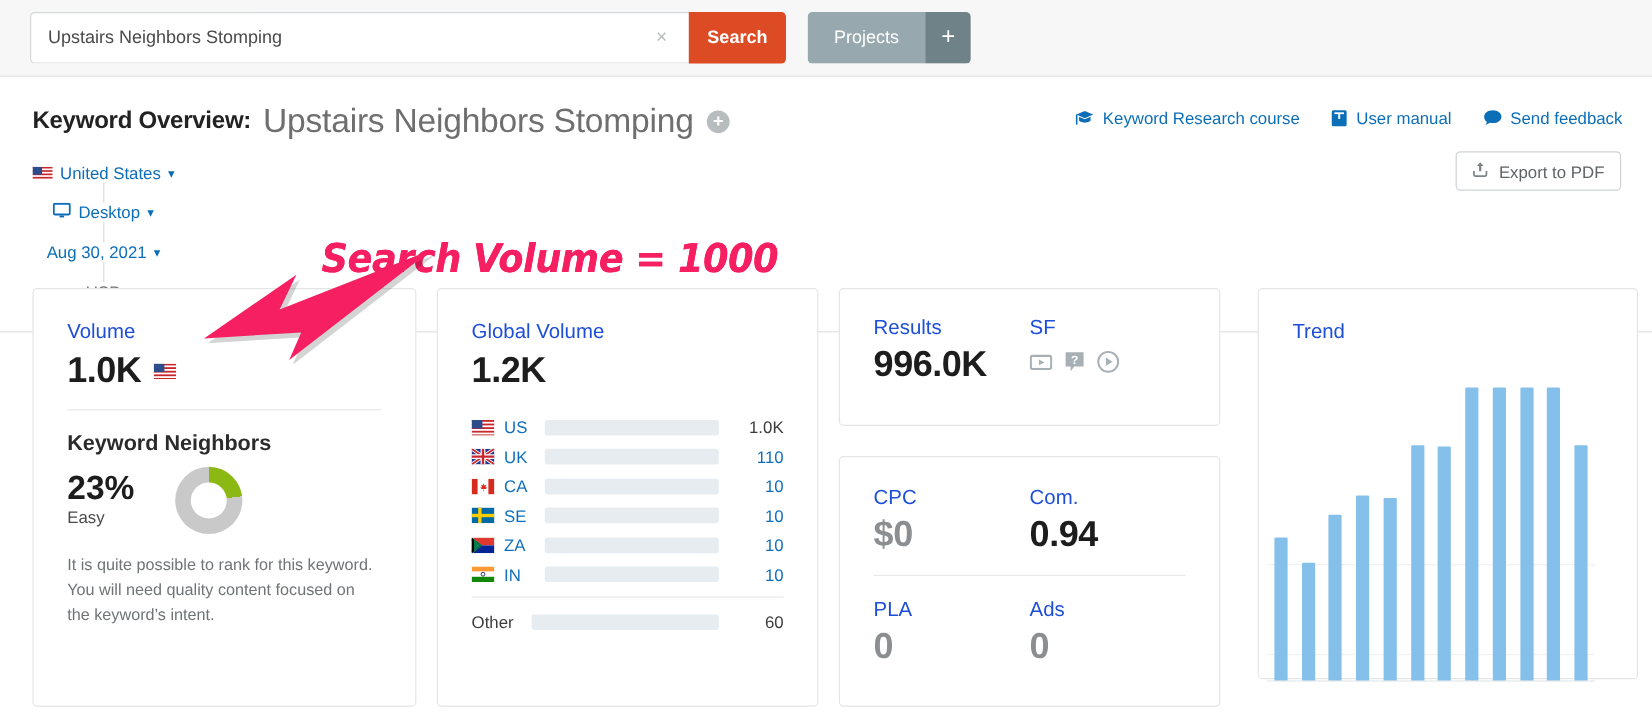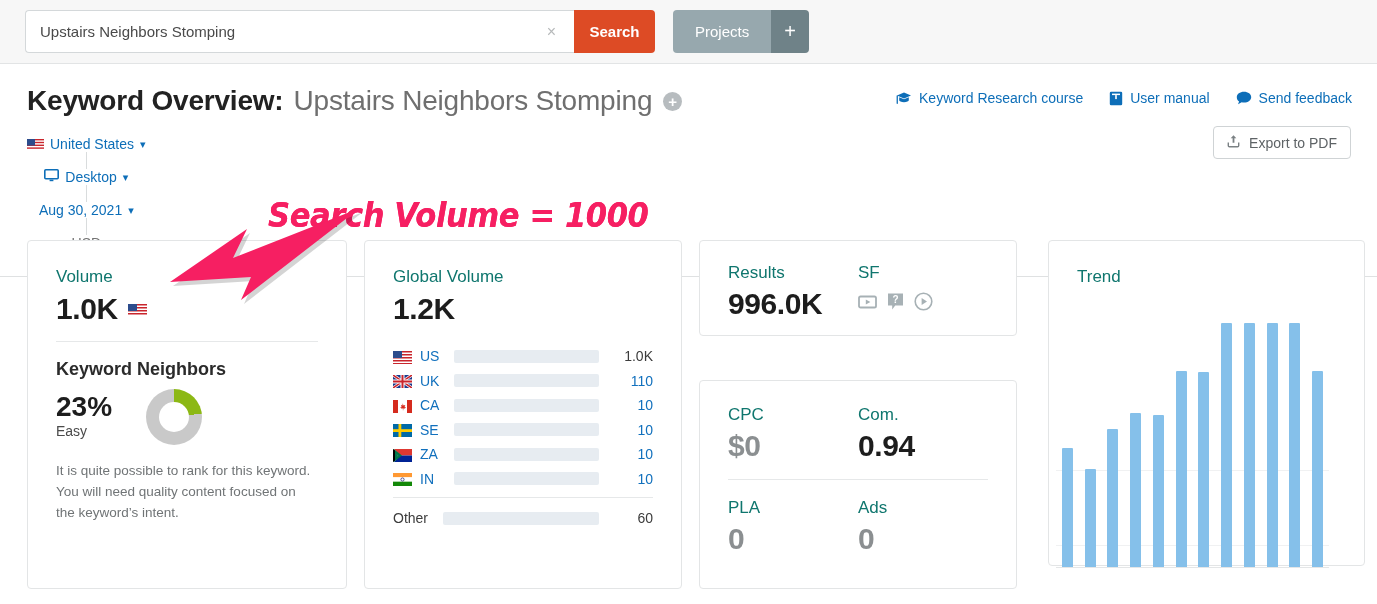--- a/index.html
+++ b/index.html
@@ -48,21 +48,21 @@
   .projects-plus{
     background:#6f8288;color:#ffffff;font-size:20px;width:38px;
     display:flex;align-items:center;justify-content:center;cursor:pointer;
   }
   
   .page-head{position:absolute;left:0;top:64px;width:1377px;}
   .title-row{
     position:absolute;left:27px;top:21px;display:flex;align-items:center;
   }
   .title-main{
-    font-size:28px;font-weight:bold;color:#222222;letter-spacing:-0.2px;
+    font-size:20px;font-weight:bold;color:#222222;letter-spacing:-0.2px;
   }
   .title-kw{
     font-size:28px;color:#6f6f6f;margin-left:10px;letter-spacing:-0.2px;
   }
   .title-add{
     margin-left:11px;width:19px;height:19px;border-radius:50%;
     background:#b7bcbf;color:#ffffff;font-size:15px;line-height:19px;
     text-align:center;cursor:pointer;font-weight:bold;
   }
   .helplinks{
@@ -109,25 +109,25 @@
     border-radius:4px 4px 0 0;
   }
   .tab.inactive{left:128px;color:#4c4c4c;}
   
   .card{
     position:absolute;background:#ffffff;border:1px solid #e3e5e6;
     border-radius:4px;box-sizing:border-box;
   }
   #card-volume{left:27px;top:240px;width:320px;height:349px;}
   #card-global{left:364px;top:240px;width:318px;height:349px;}
-  #card-results{left:699px;top:240px;width:318px;height:96px;}
+  #card-results{left:699px;top:240px;width:318px;height:115px;}
   #card-cpc{left:699px;top:380px;width:318px;height:209px;}
   #card-trend{left:1048px;top:240px;width:317px;height:326px;}
   .card-pad{padding:26px 28px 0 28px;}
-  .card-label{font-size:17px;color:#0f766e;}
+  .card-label{font-size:17px;color:#1d4ed8;}
   .card-big{font-size:30px;font-weight:bold;color:#1d1d1d;letter-spacing:-0.4px;}
   .card-big.muted{color:#8b8f91;}
   .hr{height:1px;background:#e6e8e9;}
   
   .vol-num{display:flex;align-items:center;gap:10px;margin-top:5px;}
   .kd-title{font-size:18px;font-weight:bold;color:#2b2b2b;}
   .kd-row{display:flex;align-items:center;gap:34px;margin-top:6px;}
   .kd-pct{font-size:28px;font-weight:bold;color:#1d1d1d;line-height:1.05;}
   .kd-easy{font-size:14px;color:#4a4a4a;margin-top:2px;}
   .donut{width:56px;height:56px;border-radius:50%;flex:none;margin-top:3px;}

